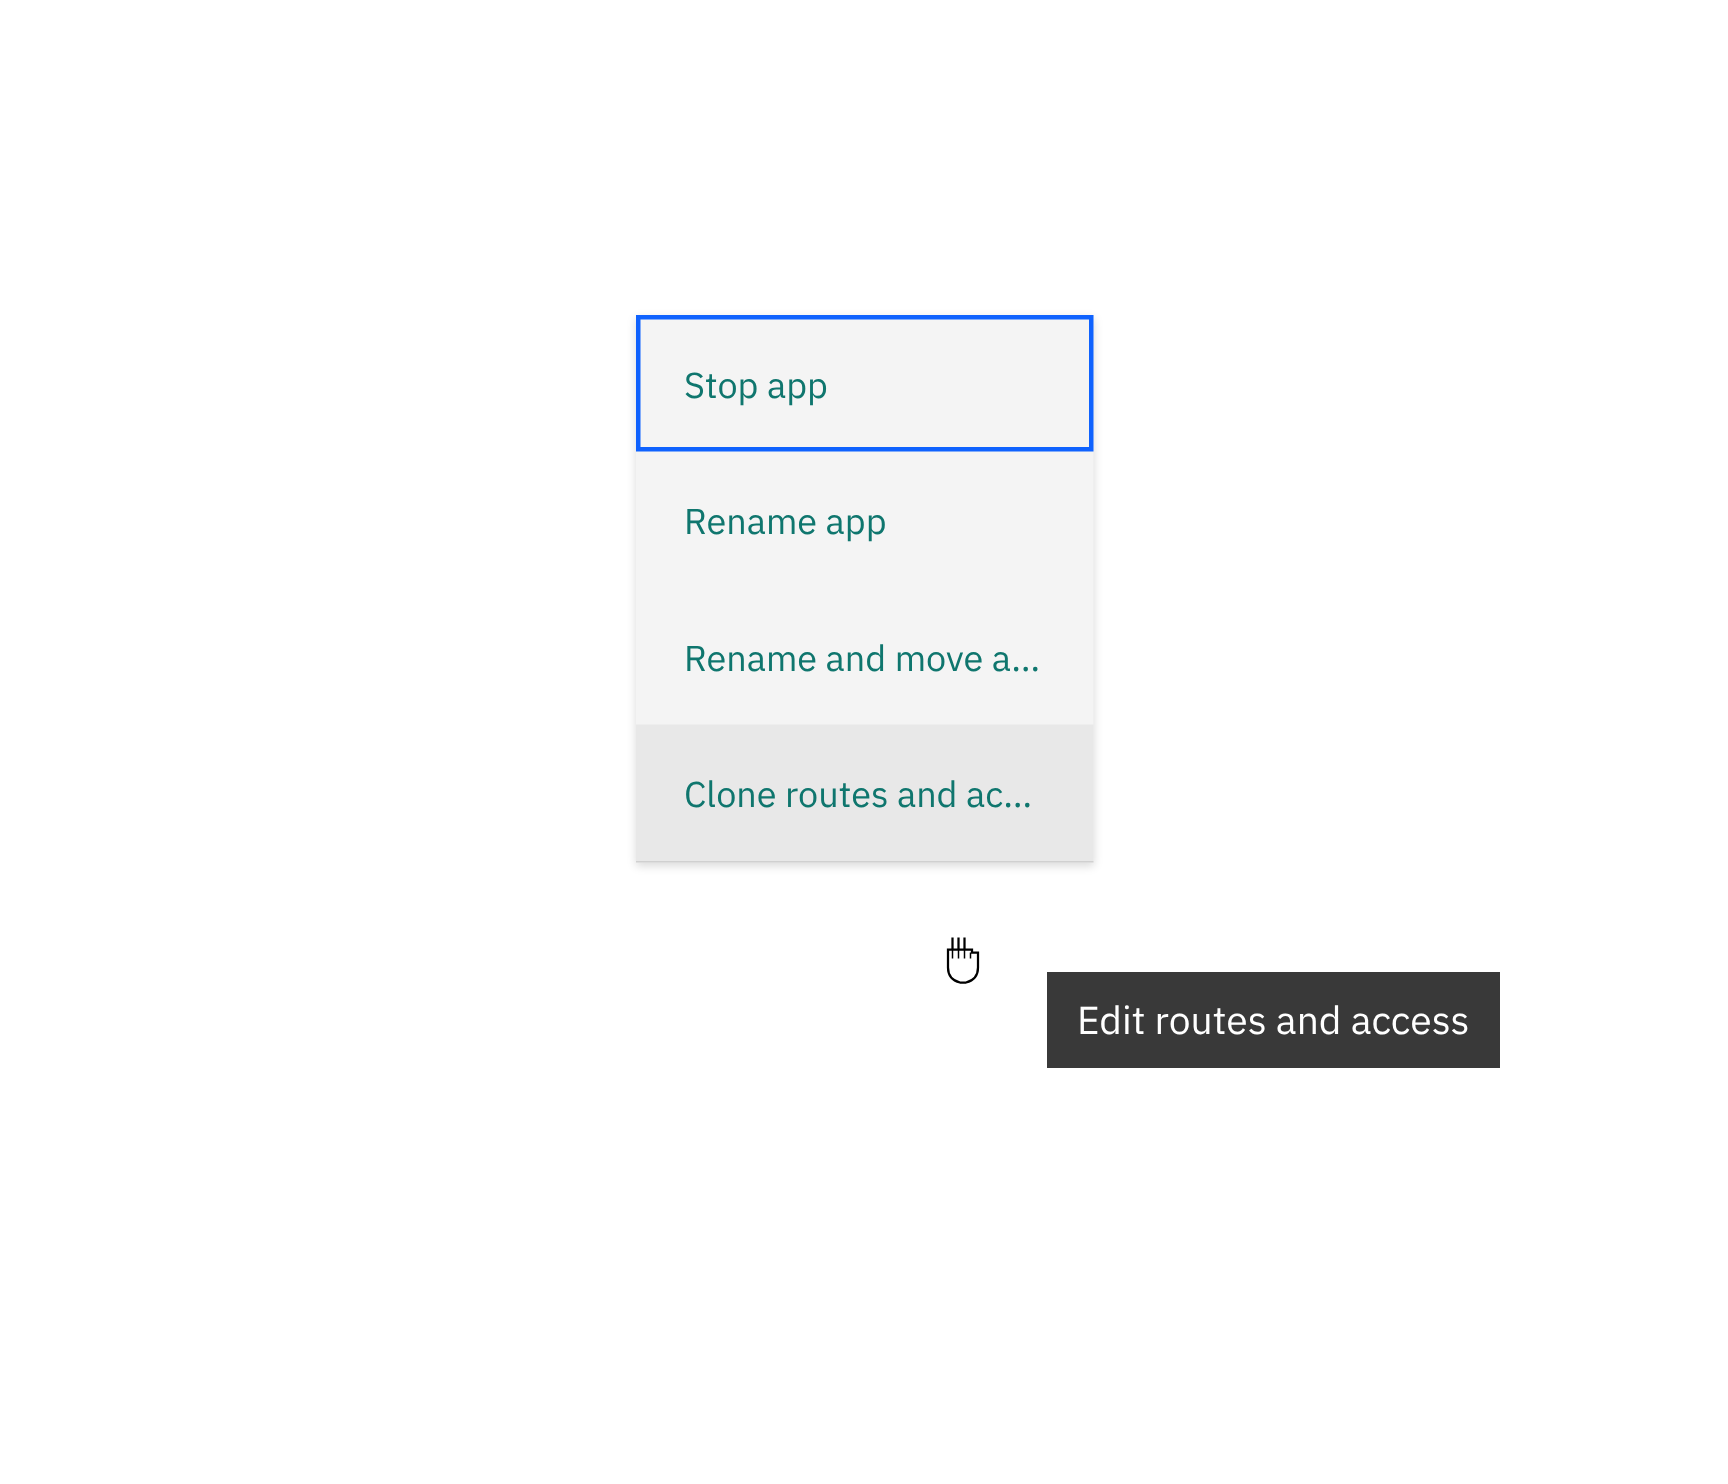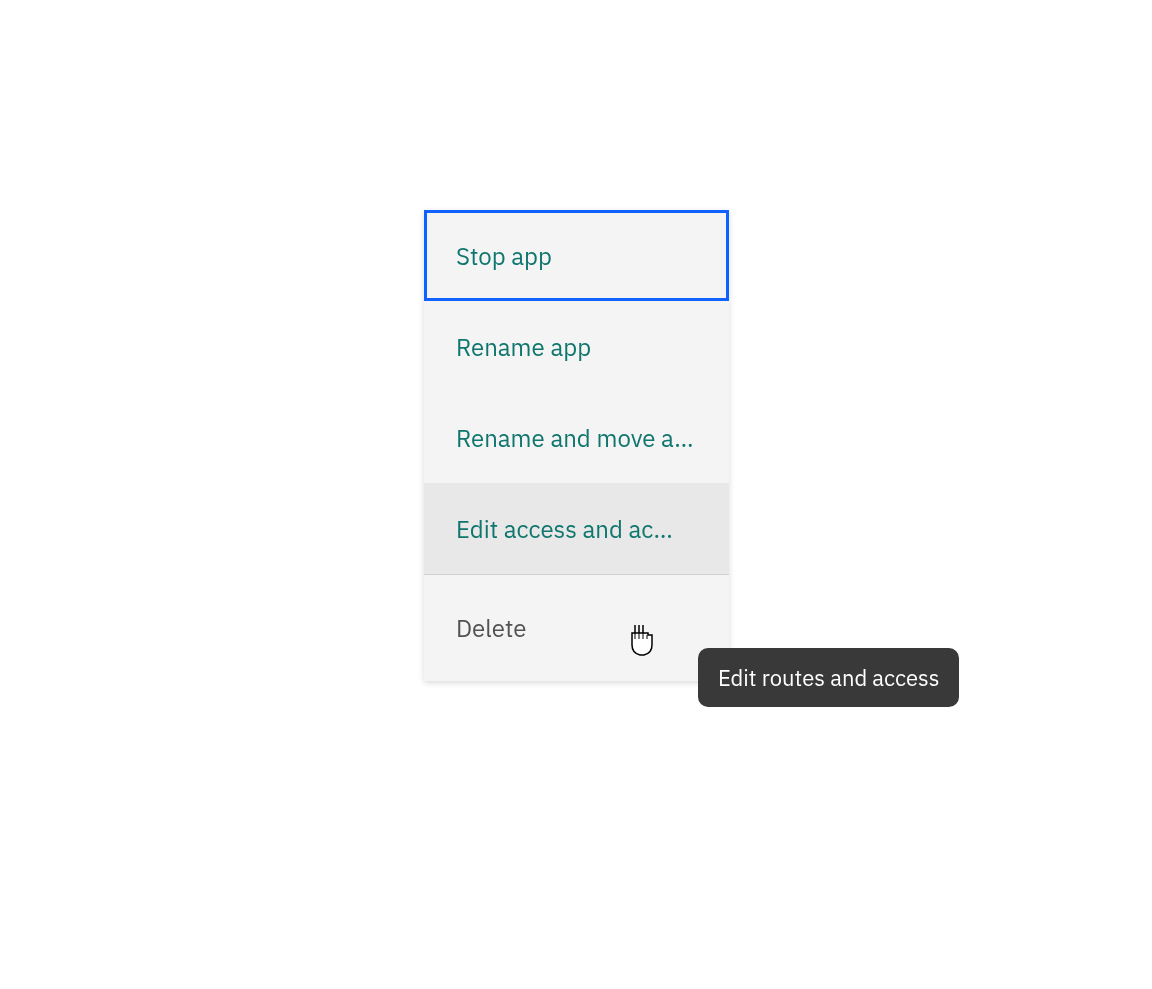--- a/index.html
+++ b/index.html
@@ -67,23 +67,22 @@
       cursor: pointer;
     }
     
     .tooltip {
       position: absolute;
       left: 698px;
       top: 648px;
       background: #393939;
       color: #ffffff;
       padding: 15px 20px;
-      font-size: 22px;
+      font-size: 26px;
       white-space: nowrap;
-      border-radius: 10px;
     }
     
     .cursor {
       position: absolute;
       left: 626px;
       top: 623px;
       width: 32px;
       height: 36px;
       pointer-events: none;
       z-index: 100;
@@ -96,26 +95,23 @@
   <div class="menu-item focused">
     <span>Stop app</span>
   </div>
   <div class="menu-item">
     <span>Rename app</span>
   </div>
   <div class="menu-item">
     <span>Rename and move a…</span>
   </div>
   <div class="menu-item hovered">
-    <span>Edit access and ac…</span>
+    <span>Clone routes and ac…</span>
   </div>
   <div class="separator"></div>
-  <div class="danger-section">
-    <span>Delete</span>
-  </div>
 </div>
 
 <div class="tooltip">
   <span>Edit routes and access</span>
 </div>
 
 <div class="cursor">
   <svg viewBox="0 0 32 36" xmlns="http://www.w3.org/2000/svg">
     <path d="M 9 2 L 9 10 M 13 2 L 13 10 M 17 2 L 17 10 M 6 10 L 6 22 Q 6 30 14 32 L 18 32 Q 26 30 26 22 L 26 12 L 22 12 L 22 10 L 6 10 Z" fill="#ffffff" stroke="#000000" stroke-width="1.5"></path>
     <path d="M 9 10 L 9 16 M 13 10 L 13 16 M 17 10 L 17 16 M 21 12 L 21 16" stroke="#000000" stroke-width="1" fill="none"></path>

